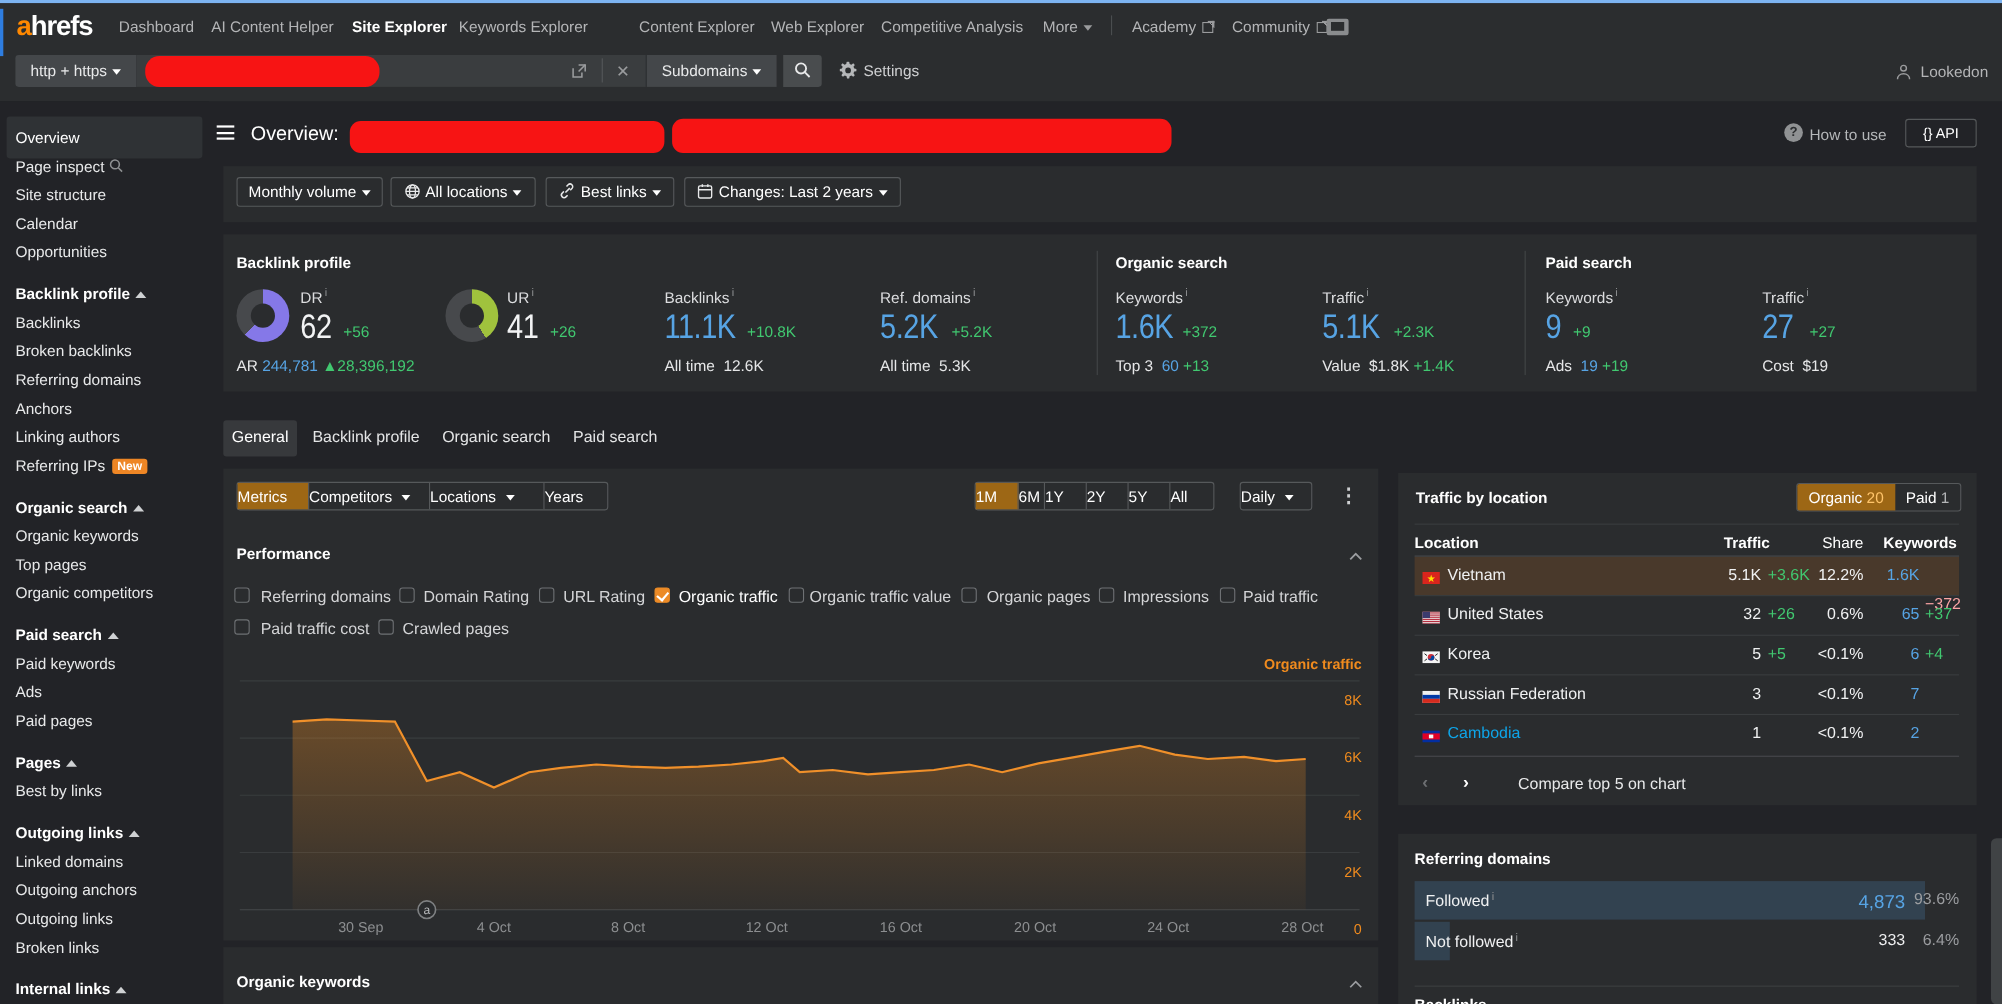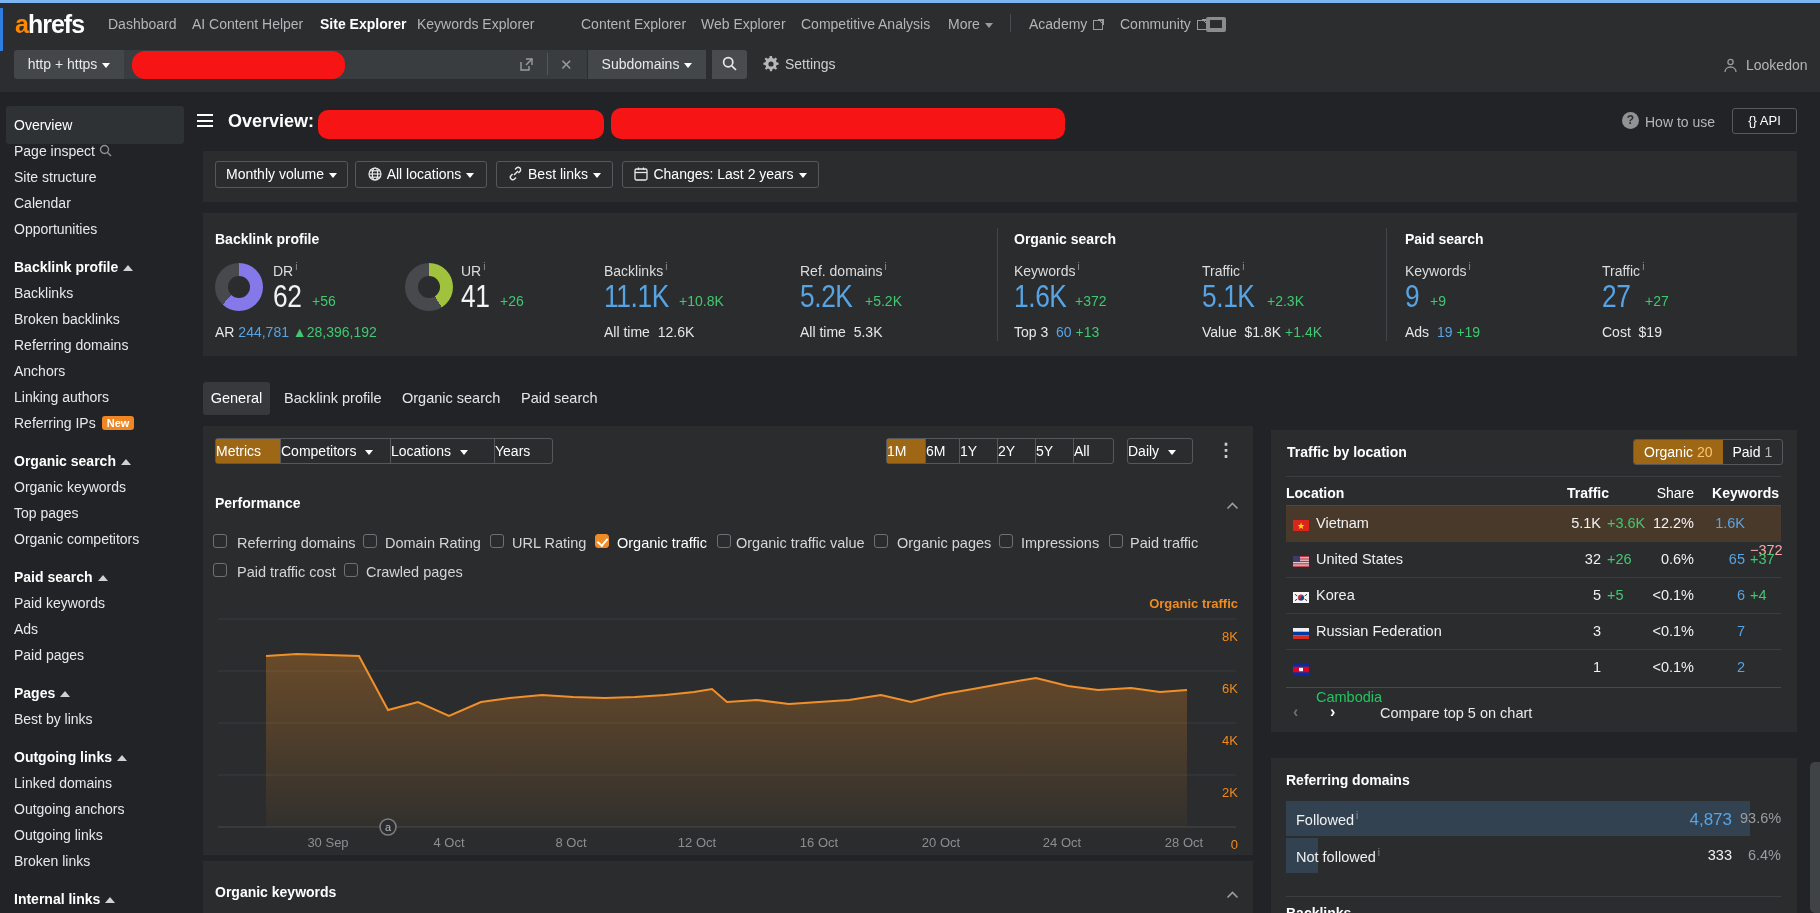--- a/index.html
+++ b/index.html
@@ -31,21 +31,21 @@
 #searchbtn{left:712px;width:35px;border-radius:0 3px 3px 0;background:#494c4e;text-align:center;}
 #settings{left:763px;top:50px;height:29px;line-height:29px;color:#cfd0d2;}
 
 
 #sidebar{left:0;top:92px;width:190px;height:821px;background:#222327;font-size:15px;color:#dedfe0;}
 .sitem{position:absolute;left:14px;white-space:nowrap;}
 .ssel{position:absolute;left:6px;top:106px;width:178px;height:38px;background:#2f3235;border-radius:3px;}
 .shead{color:#fff;font-weight:bold;}
 .up{display:inline-block;width:0;height:0;border-left:5px solid transparent;border-right:5px solid transparent;border-bottom:6px solid #cfd1d3;vertical-align:1px;margin-left:5px;}
 .newbadge{display:inline-block;background:#ee8625;color:#fff;font-size:11px;font-weight:bold;border-radius:3px;padding:1px 5px;margin-left:6px;vertical-align:1px;}
-#htitle{left:228px;top:111px;font-size:18px;font-weight:bold;color:#fff;}
+#htitle{left:228px;top:111px;font-size:18px;font-weight:normal;color:#fff;}
 #burger{left:197px;top:114px;width:16px;height:13px;border-top:2px solid #fff;border-bottom:2px solid #fff;}
 #burger:before{content:"";position:absolute;left:0;top:3.5px;width:16px;height:2px;background:#fff;}
 #redpill2{left:318px;top:110px;width:286px;height:29px;background:#f71414;border-radius:10px;}
 #redpill3{left:611px;top:108px;width:454px;height:31px;background:#f71414;border-radius:10px;}
 #howto{left:1645px;top:114px;color:#b5b7b9;font-size:14px;}
 #qmark{left:1622px;top:112px;width:17px;height:17px;border-radius:50%;background:#909294;color:#2b2d2f;font-size:12px;font-weight:bold;text-align:center;line-height:17px;}
 #apibtn{left:1732px;top:108px;width:65px;height:26px;border:1px solid #56595b;border-radius:3px;color:#fff;text-align:center;line-height:24px;font-size:13px;}
 
 #fband{left:203px;top:151px;width:1594px;height:51px;background:#2a2c2e;}
 .fbtn{position:absolute;top:161px;height:27px;border:1px solid #56595b;border-radius:3px;color:#fff;font-size:14px;line-height:25px;text-align:center;}
@@ -241,21 +241,21 @@
 
   <div class="abs" id="mpanel"></div>
   <div class="seg" style="left:215px;top:438px">
     <div class="on" style="width:65px">Metrics</div>
     <div style="width:110px">Competitors <span class="caret" style="border-top-color:#fff"></span></div>
     <div style="width:104px">Locations <span class="caret" style="border-top-color:#fff"></span></div>
     <div style="width:57px">Years</div>
   </div>
   <div class="seg" style="left:886px;top:438px">
     <div class="on" style="width:39px">1M</div>
-      <div style="width:34px">6M</div>
+      <div style="width:24px">6M</div>
       <div style="width:38px">1Y</div>
       <div style="width:38px">2Y</div>
       <div style="width:38px">5Y</div>
       <div style="width:39px">All</div>
   </div>
   <div class="seg" style="left:1127px;top:438px">
       <div style="width:64px">Daily <span class="caret" style="border-top-color:#fff"></span></div>
     </div>
   <div class="abs" style="left:1217px;top:439px;color:#cdcfd1;font-size:18px;font-weight:bold">⋮</div>
 
@@ -396,21 +396,21 @@
       <div class="abs" style="left:1607px;top:623px;font-size:14.5px;color:#41c870"></div>
       <div class="abs" style="left:1630px;top:623px;width:64px;text-align:right;font-size:14.5px;color:#f0f1f2">&lt;0.1%</div>
       <div class="abs" style="left:1680px;top:623px;width:65px;text-align:right;font-size:14.5px;color:#57a4e4">7</div>
       <div class="abs" style="left:1750px;top:623px;font-size:14.5px;color:#41c870"></div>
       <div class="abs" style="left:1286px;top:649px;width:495px;height:1px;background:#3a3d3f"></div>
       <div class="abs" style="left:1293px;top:662px"><svg width="16" height="11">
           <rect width="16" height="11" fill="#032ea1"></rect>
           <rect y="2.7" width="16" height="5.6" fill="#e00025"></rect>
           <rect x="6" y="3.8" width="4" height="3.4" fill="#f5f5f5"></rect>
         </svg></div>
-      <div class="abs" style="left:1316px;top:689px;font-size:14.5px;color:#22c55e;white-space:nowrap">Cambodia</div>
+      <div class="abs" style="left:1316px;top:659px;font-size:14.5px;color:#0ea5e9;white-space:nowrap">Cambodia</div>
       <div class="abs" style="left:1530px;top:659px;width:71px;text-align:right;font-size:14.5px;color:#f0f1f2">1</div>
       <div class="abs" style="left:1607px;top:659px;font-size:14.5px;color:#41c870"></div>
       <div class="abs" style="left:1630px;top:659px;width:64px;text-align:right;font-size:14.5px;color:#f0f1f2">&lt;0.1%</div>
       <div class="abs" style="left:1680px;top:659px;width:65px;text-align:right;font-size:14.5px;color:#57a4e4">2</div>
       <div class="abs" style="left:1750px;top:659px;font-size:14.5px;color:#41c870"></div>
       <div class="abs" style="left:1286px;top:505px;width:495px;height:1px;background:#47494c"></div>
       <div class="abs" style="left:1286px;top:687px;width:495px;height:1px;background:#47494c"></div>
     </div>
   <div class="abs" style="left:1293px;top:703px;color:#6d6f72;font-size:16px;font-weight:bold">‹</div>
   <div class="abs" style="left:1330px;top:703px;color:#fff;font-size:16px;font-weight:bold">›</div>

